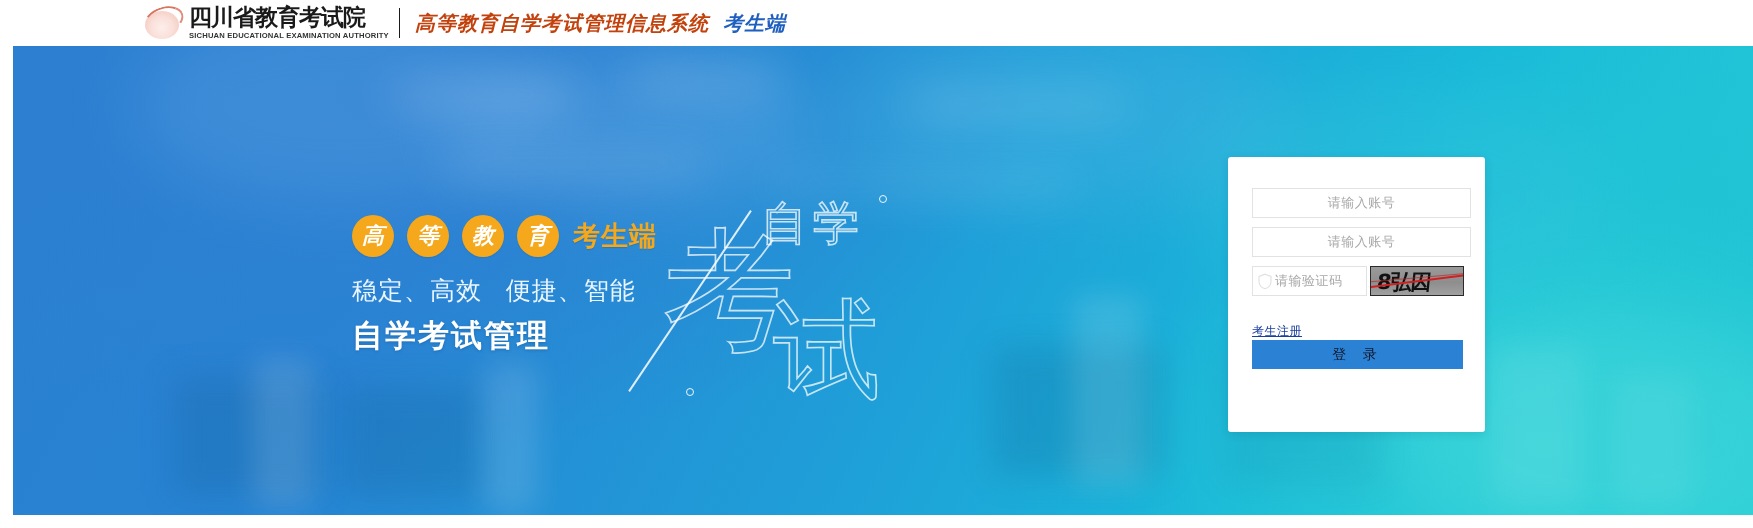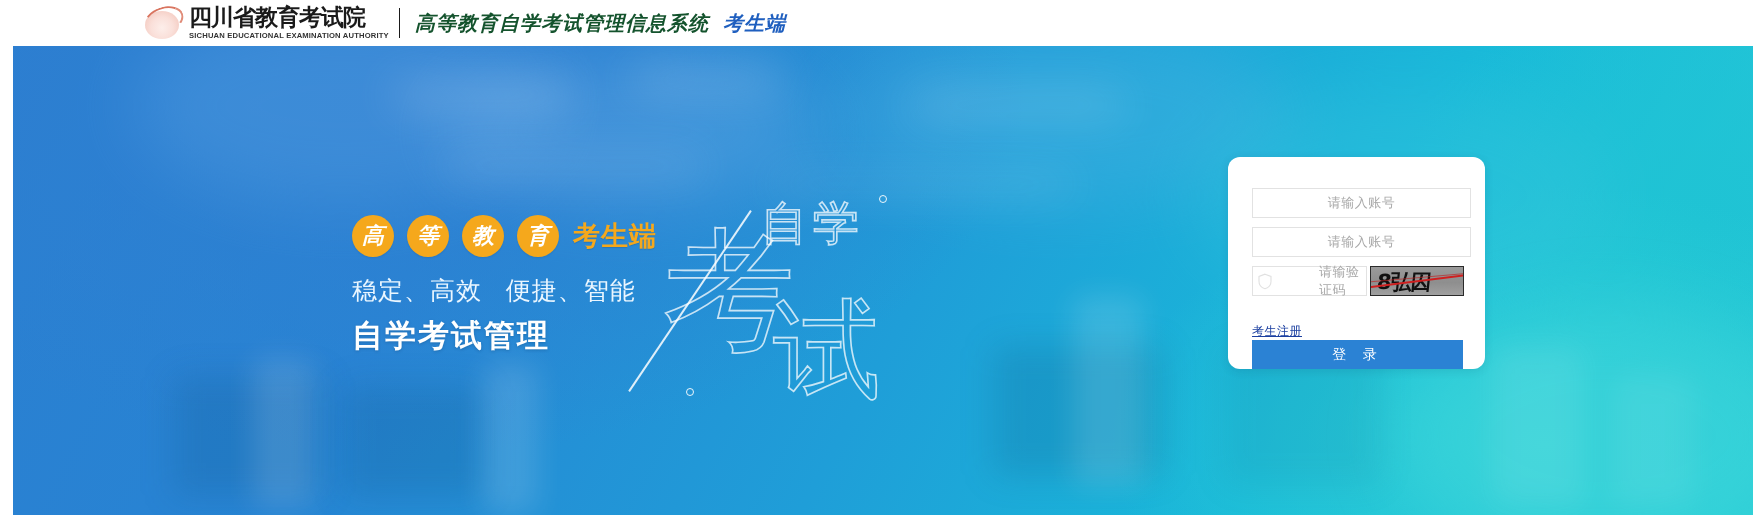--- a/index.html
+++ b/index.html
@@ -77,21 +77,21 @@
   .logo-divider {
     width: 1px;
     height: 30px;
     background: #1a1a1a;
     margin: 0 15px 0 14px;
   }
   .sys-title {
     font-family: "DejaVu Serif", serif;
     font-size: 20px;
     font-weight: bold;
-    color: #14532d;
+    color: #c2410c;
     letter-spacing: 1px;
     font-style: italic;
   }
   .sys-sub {
     font-family: "DejaVu Serif", serif;
     font-size: 20px;
     font-weight: bold;
     color: #1f5fbf;
     letter-spacing: 1px;
     font-style: italic;
@@ -235,23 +235,23 @@
     letter-spacing: 2px;
     text-shadow: 0 1px 3px rgba(0,40,80,0.25);
   }
 
   
   .login-card {
     position: absolute;
     left: 1215px;
     top: 111px;
     width: 257px;
-    height: 212px;
+    height: 275px;
     background: #ffffff;
-    border-radius: 12px;
+    border-radius: 3px;
     box-shadow: 0 2px 10px rgba(0,40,70,0.12);
   }
   .field {
     position: absolute;
     left: 24px;
     width: 219px;
     height: 30px;
     border: 1px solid #e2e2e2;
     background: #ffffff;
     box-sizing: border-box;
@@ -265,21 +265,20 @@
     color: #a8a8a8;
     letter-spacing: 0.5px;
   }
   #field-account { top: 31px; }
   #field-password { top: 70px; }
   #field-captcha {
     top: 109px;
     width: 115px;
     justify-content: flex-start;
     padding-left: 4px;
-    gap: 44px;
   }
   .shield-icon {
     width: 16px;
     height: 17px;
     flex: 0 0 auto;
     margin-right: 2px;
     opacity: 0.45;
   }
   .captcha-img {
     position: absolute;
@@ -334,21 +333,21 @@
     cursor: pointer;
     letter-spacing: 0.5px;
   }
   .btn {
     position: absolute;
     left: 24px;
     width: 211px;
     height: 29px;
     background: #2b82d4;
     border: none;
-    color: #ffffff;
+    color: #0f172a;
     font-family: "DejaVu Sans", sans-serif;
     font-size: 14px;
     letter-spacing: 1px;
     cursor: pointer;
     display: flex;
     align-items: center;
     justify-content: center;
     box-sizing: border-box;
   }
   #btn-login { top: 183px; letter-spacing: 6px; }

